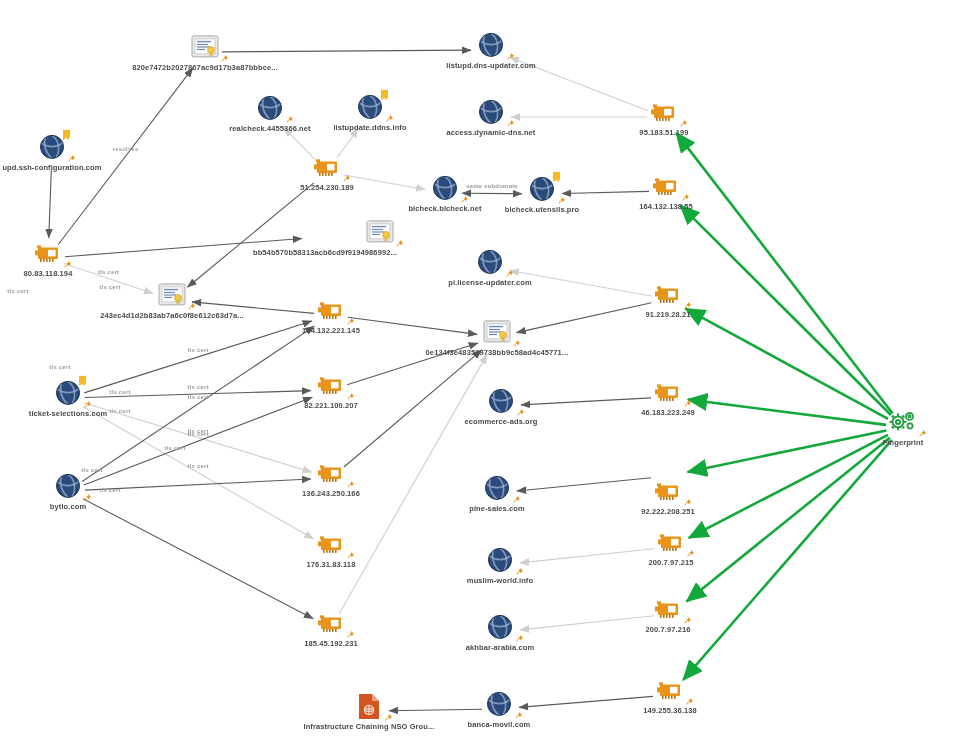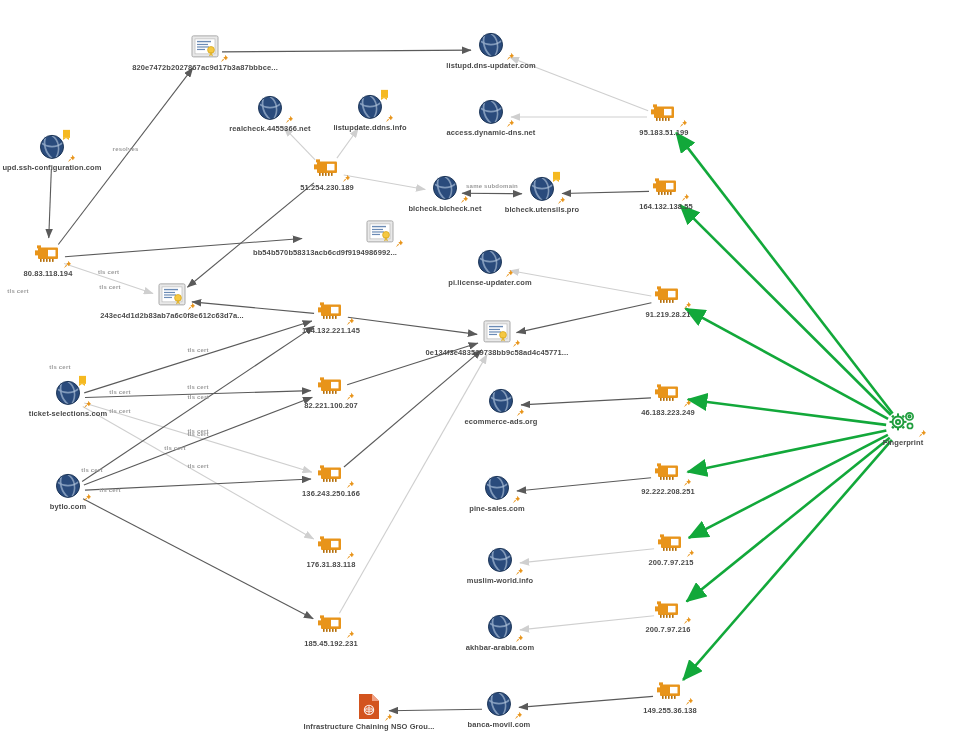--- a/index.html
+++ b/index.html
@@ -637,21 +637,21 @@
   </svg>
           <svg class="pin" viewBox="0 0 12 12">
             <g fill="#e8941a">
     <path d="M6.5 1.2 l4.2 4.2 -1.6 .6 -1.1 2.4 -3.5-3.5 2.4-1.1z"></path>
     <path d="M4.2 6.6 L1 11 l4.4-3.2z"></path>
             </g>
           </svg>
         </div>
         <div class="lbl">pine-sales.com</div>
       </div>
-      <div class="node" style="left: 668px; top: 476px;">
+      <div class="node" style="left: 668px; top: 496px;">
         <div class="glyph">
           <svg width="28" height="22" viewBox="0 0 28 22">
     <rect x="4" y="5.5" width="20" height="11.5" rx="1" fill="#e8941a"></rect>
     <rect x="14" y="8" width="7.5" height="6.5" fill="#fff"></rect>
     <rect x="1" y="8.5" width="4" height="5" fill="#e8941a"></rect>
     <path d="M3 3.5 h4 v3 h-4z" fill="#e8941a"></path>
     <g fill="#b5700d">
       <rect x="6" y="17" width="1.6" height="3"></rect>
               <rect x="9" y="17" width="1.6" height="3"></rect>
       <rect x="12" y="17" width="1.6" height="3"></rect>

